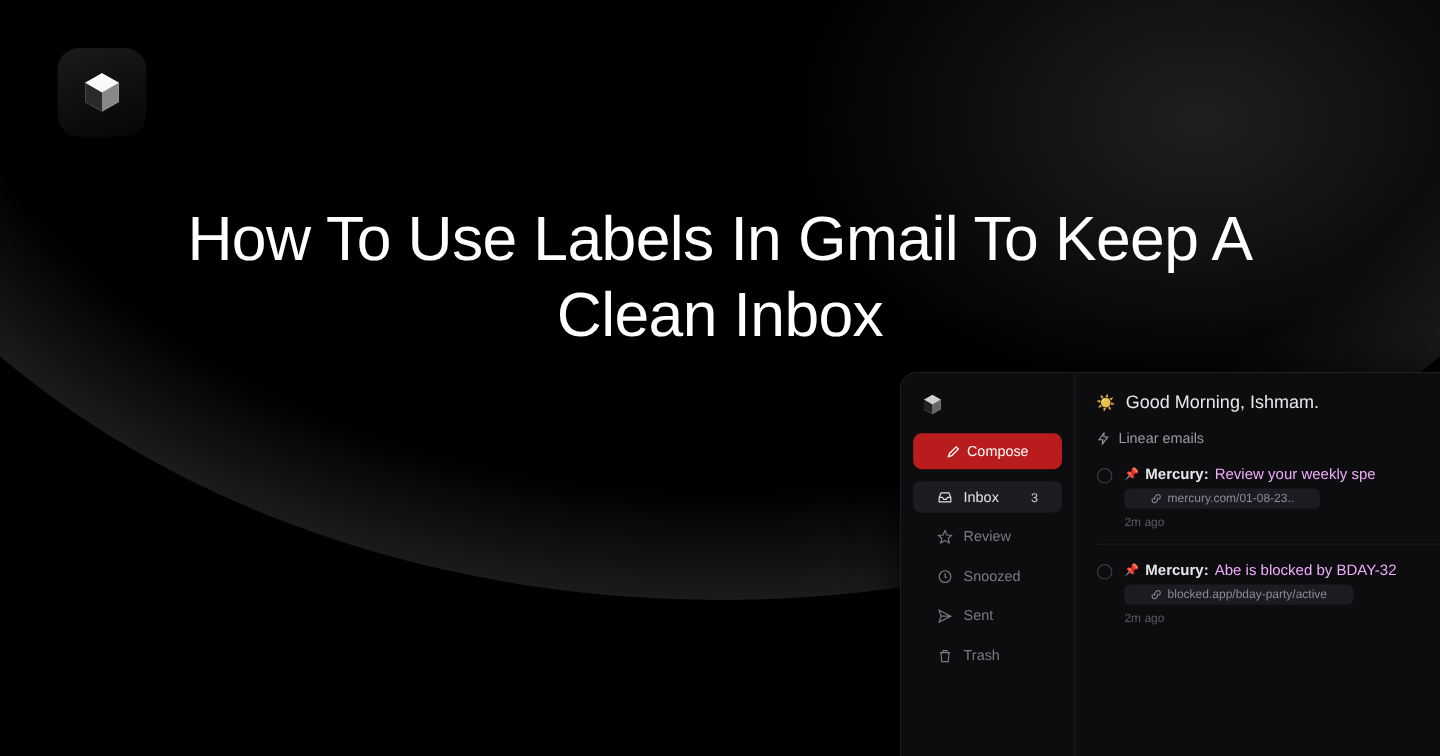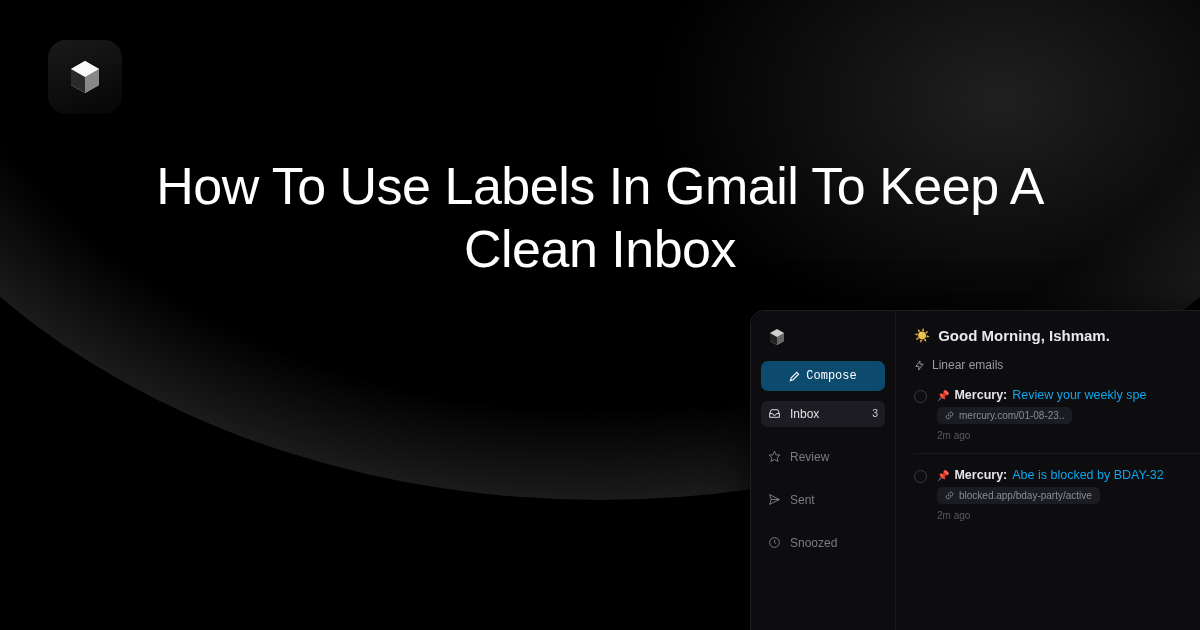--- a/index.html
+++ b/index.html
@@ -41,21 +41,21 @@
   border-radius: 18px;
   display: flex;
   align-items: center;
   justify-content: center;
   box-shadow: 0 4px 20px rgba(0,0,0,0.6);
 }
 .logo-tile svg { width: 40px; height: 40px; }
 
 .hero-title {
   position: absolute;
-  top: 155px;
+  top: 169px;
   left: 0;
   right: 0;
   text-align: center;
   color: #fff;
   font-size: 52px;
   font-weight: 500;
   line-height: 1.22;
   letter-spacing: -0.5px;
   padding: 0 100px;
 }
@@ -81,87 +81,86 @@
   padding: 14px 10px;
   display: flex;
   flex-direction: column;
 }
 .mini-logo {
   width: 20px;
   height: 20px;
   margin: 2px 0 14px 6px;
 }
 .compose-btn {
-  background: #0c4a6e;
+  background: #b91c1c;
   color: #fff;
   border: none;
   border-radius: 7px;
   padding: 8px 10px;
   font-size: 12px;
   font-weight: 500;
   display: flex;
   align-items: center;
   gap: 6px;
   cursor: pointer;
   margin-bottom: 10px;
   width: 100%;
   justify-content: center;
-  font-family: Liberation Mono, monospace;
 }
 .compose-btn svg { width: 11px; height: 11px; }
 
 .nav-item {
   display: flex;
-  align-items: flex-start;
+  align-items: flex-end;
   gap: 9px;
-  padding: 6px 7px;
+  padding: 6px 20px;
   border-radius: 6px;
   color: #7a7a82;
   font-size: 12px;
   cursor: pointer;
-  margin-bottom: 17px;
+  margin-bottom: 7px;
 }
 .nav-item.active {
   background: #1c1c22;
   color: #e2e2e6;
 }
 .nav-item .ico { width: 13px; height: 13px; display: flex; align-items: center; justify-content: center; }
 .nav-item .ico svg { width: 13px; height: 13px; }
 .nav-item .label { flex: 1; }
 .nav-item .count { font-size: 10.5px; color: #888; }
 .nav-item.active .count { color: #ccc; }
 
 .main {
   flex: 1;
   padding: 16px 4px 0 18px;
   color: #d8d8dc;
 }
 .greeting-row { display: flex; align-items: center; gap: 8px; margin-bottom: 14px; }
 .greeting-row .sun { font-size: 13px; filter: grayscale(0.3); }
-.greeting { font-size: 15px; font-weight: 700; color: #e8e8ec; }
+.greeting { font-size: 15px; font-weight: 400; color: #e8e8ec; }
 
 .section-header { display: flex; align-items: center; gap: 7px; color: #9a9aa2; font-size: 12px; margin-bottom: 12px; }
 .section-header svg { width: 11px; height: 11px; }
 
 .email-item { display: flex; gap: 10px; padding: 4px 0 10px 0; }
 .email-radio { width: 13px; height: 13px; border: 1.3px solid #3a3a42; border-radius: 50%; margin-top: 2px; flex-shrink: 0; }
 .email-body { flex: 1; min-width: 0; }
 .email-line1 { display: flex; align-items: center; gap: 5px; font-size: 12.5px; white-space: nowrap; overflow: hidden; }
 .email-line1 .pin { font-size: 10px; color: #aaa; }
 .email-line1 .sender { font-weight: 700; color: #e6e6ea; }
-.email-line1 .subj { color: #0ea5e9; }
+.email-line1 .subj { color: #f0abfc; }
 .chip-row { margin-top: 5px; display: flex; }
 .chip {
   display: inline-flex;
   align-items: center;
   gap: 5px;
   background: #1b1b22;
   border: none;
   border-radius: 5px;
-  padding: 3px 8px;
+  padding: 3px 22px;
   font-size: 10px;
   color: #8b8b93;
 }
 .chip svg { width: 9px; height: 9px; }
 .timestamp { font-size: 10px; color: #5a5a62; margin-top: 6px; }
 .sep { height: 1px; background: #1a1a1e; margin: 2px 0 10px 0; }
 </style>
 </head>
 <body>
 
@@ -211,37 +210,45 @@
         <svg viewBox="0 0 24 24" fill="none" stroke="currentColor" stroke-width="1.8">
             <path d="M12 2 L15 9 L22 9.5 L17 14 L18.5 21 L12 17.5 L5.5 21 L7 14 L2 9.5 L9 9 Z"></path>
           </svg>
       </span>
       <span class="label">Review</span>
     </div>
 
     <div class="nav-item">
       <span class="ico">
         <svg viewBox="0 0 24 24" fill="none" stroke="currentColor" stroke-width="1.8">
-            <path d="M3 3 L21 12 L3 21 L6 12 Z M6 12 L21 12"></path>
-          </svg>
-      </span>
-      <span class="label">Sent</span>
-    </div>
-
-    <div class="nav-item">
-      <span class="ico">
-        <svg viewBox="0 0 24 24" fill="none" stroke="currentColor" stroke-width="1.8">
             <circle cx="12" cy="12" r="9"></circle>
             <path d="M12 7 L12 12 L15 14"></path>
           </svg>
       </span>
       <span class="label">Snoozed</span>
     </div>
 
-
+    <div class="nav-item">
+      <span class="ico">
+        <svg viewBox="0 0 24 24" fill="none" stroke="currentColor" stroke-width="1.8">
+            <path d="M3 3 L21 12 L3 21 L6 12 Z M6 12 L21 12"></path>
+          </svg>
+      </span>
+      <span class="label">Sent</span>
+    </div>
+
+
+    <div class="nav-item">
+      <span class="ico">
+        <svg viewBox="0 0 24 24" fill="none" stroke="currentColor" stroke-width="1.8">
+            <path d="M4 7 L20 7 M9 7 L9 4 L15 4 L15 7 M6 7 L7 21 L17 21 L18 7"></path>
+          </svg>
+      </span>
+      <span class="label">Trash</span>
+    </div>
   </aside>
 
   <main class="main">
     <div class="greeting-row">
       <span class="sun">☀️</span>
       <span class="greeting">Good Morning, Ishmam.</span>
     </div>
 
     <div class="section-header">
       <svg viewBox="0 0 24 24" fill="none" stroke="currentColor" stroke-width="2">

